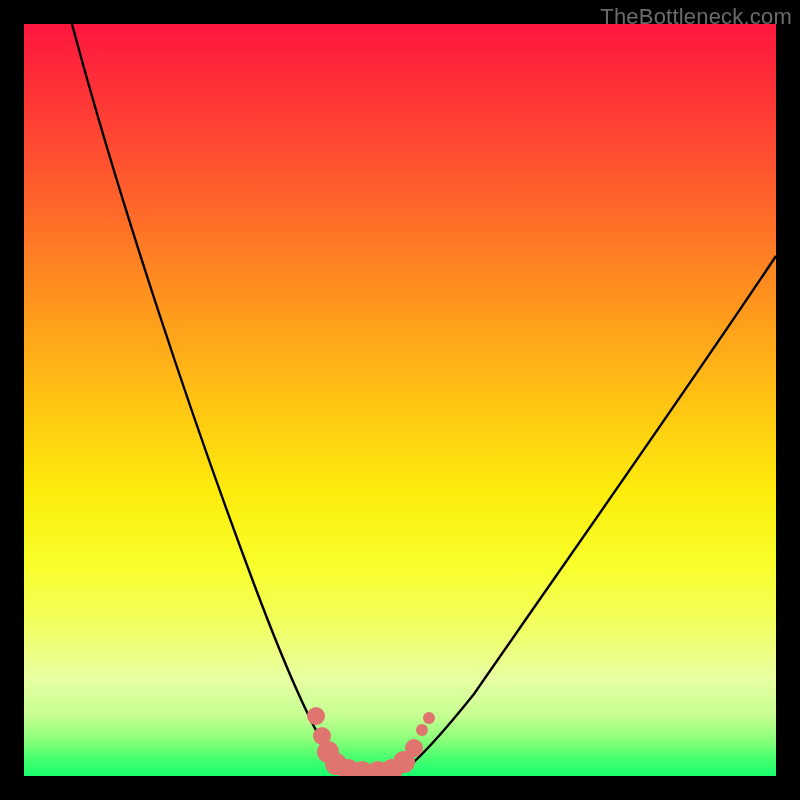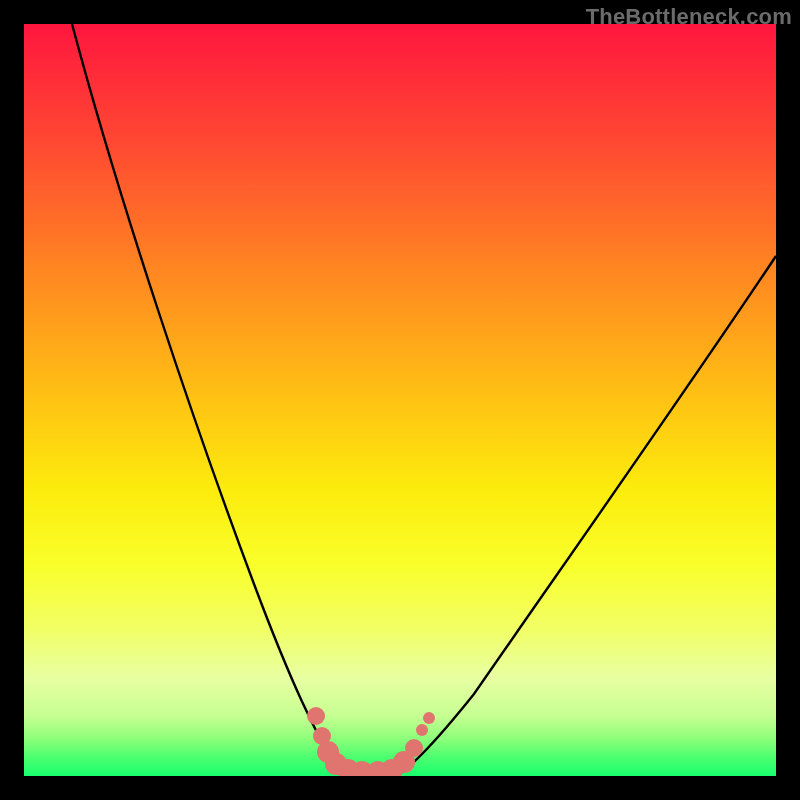--- a/index.html
+++ b/index.html
@@ -6,21 +6,20 @@
     margin: 0;
     padding: 0;
     background: #fff;
     font-family: Arial, Helvetica, sans-serif;
   }
   .chart-outer {
     width: 800px;
     height: 800px;
     position: relative;
     background: #000;
-    font-weight: bold;
   }
   .plot-area {
     position: absolute;
     left: 24px;
     top: 24px;
     width: 752px;
     height: 752px;
     overflow: hidden;
   }
   .gradient-bg {

